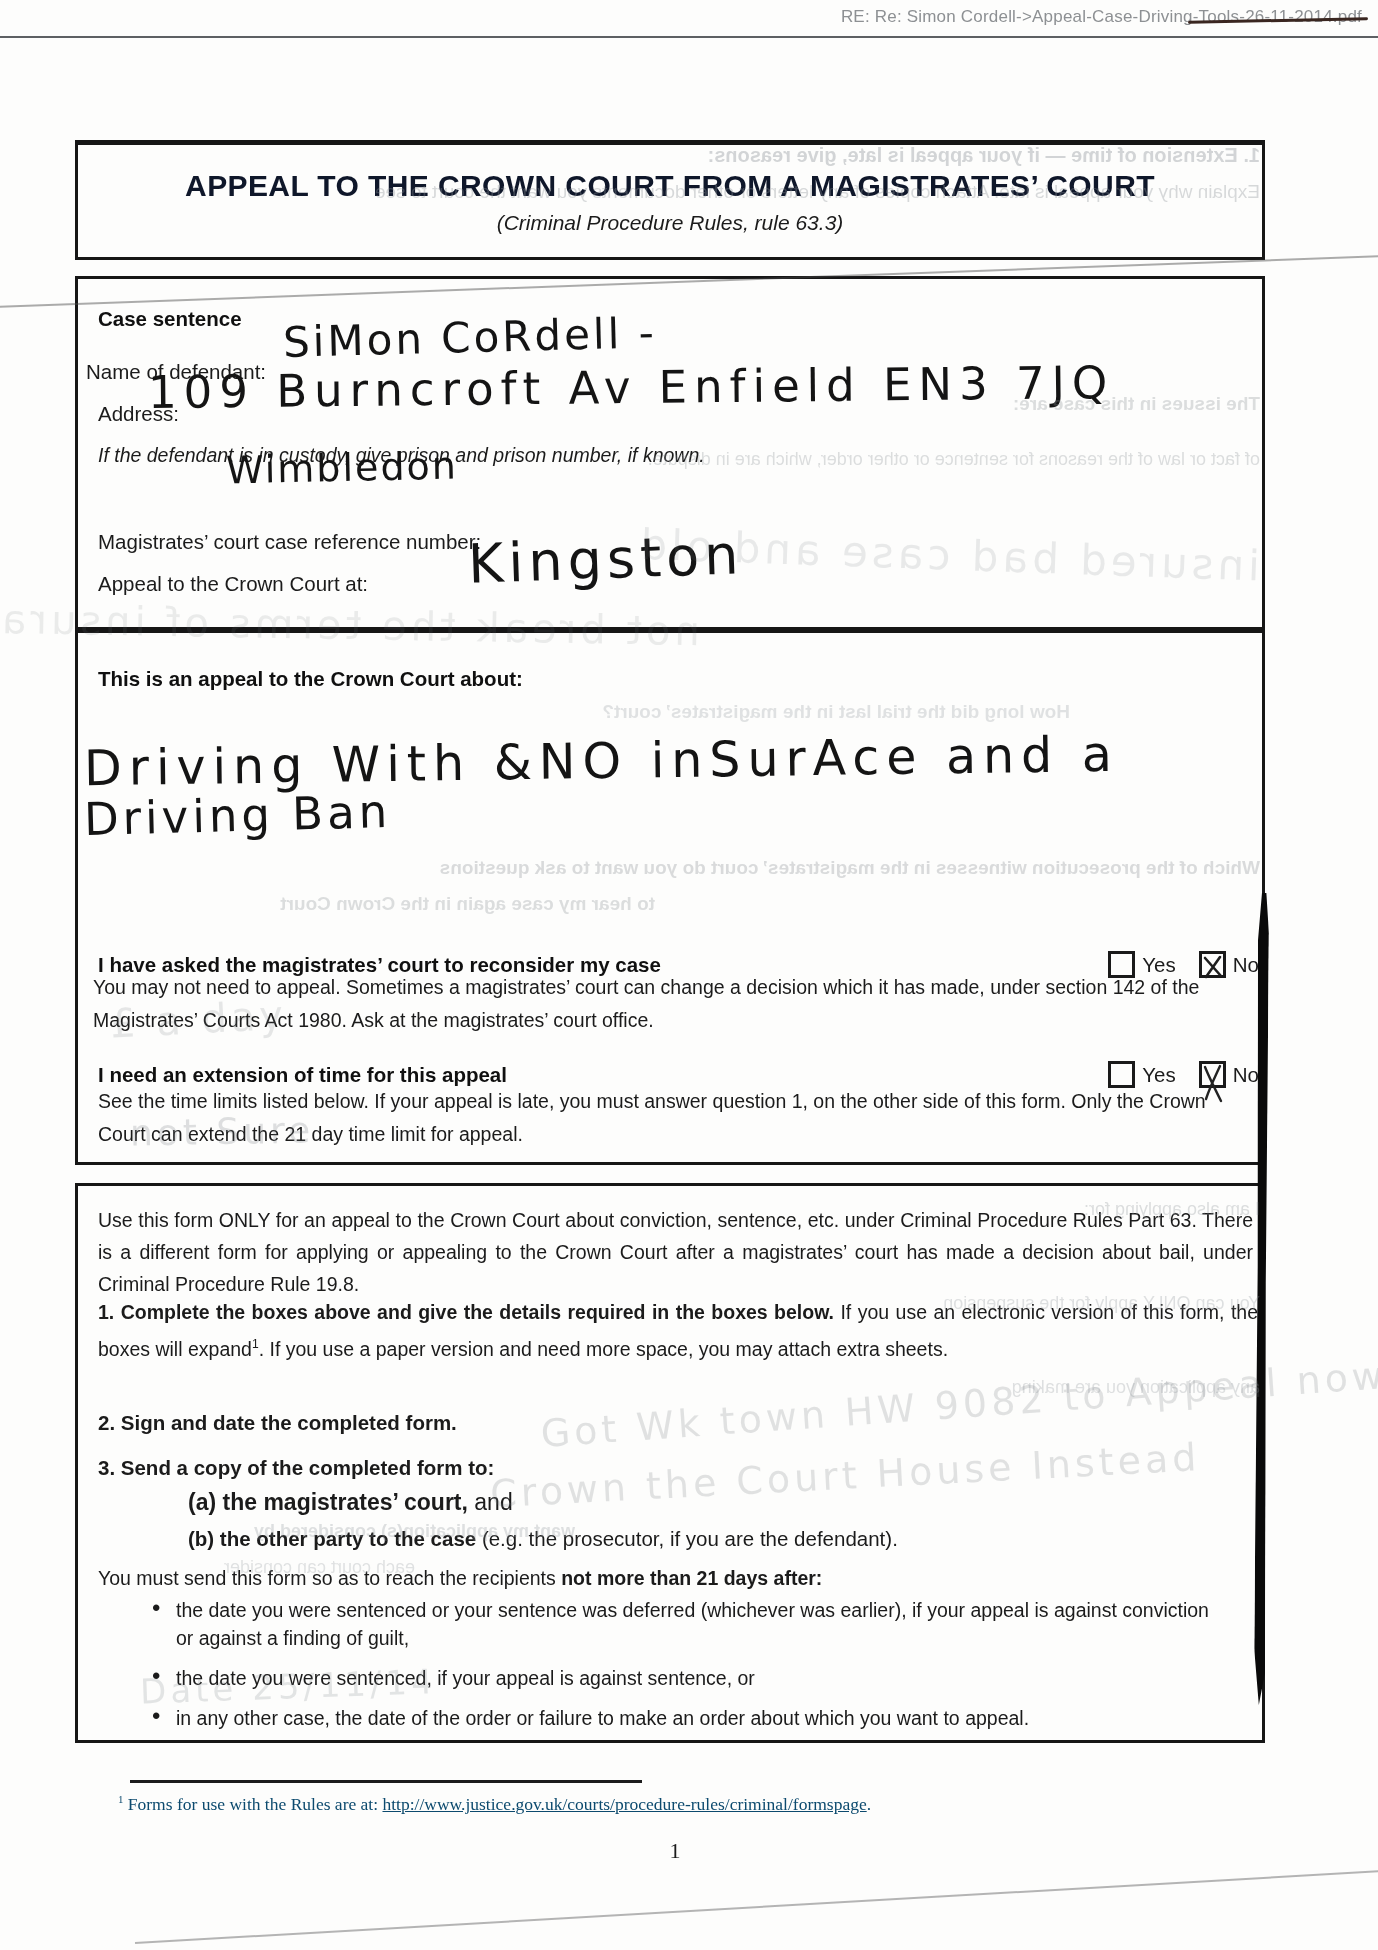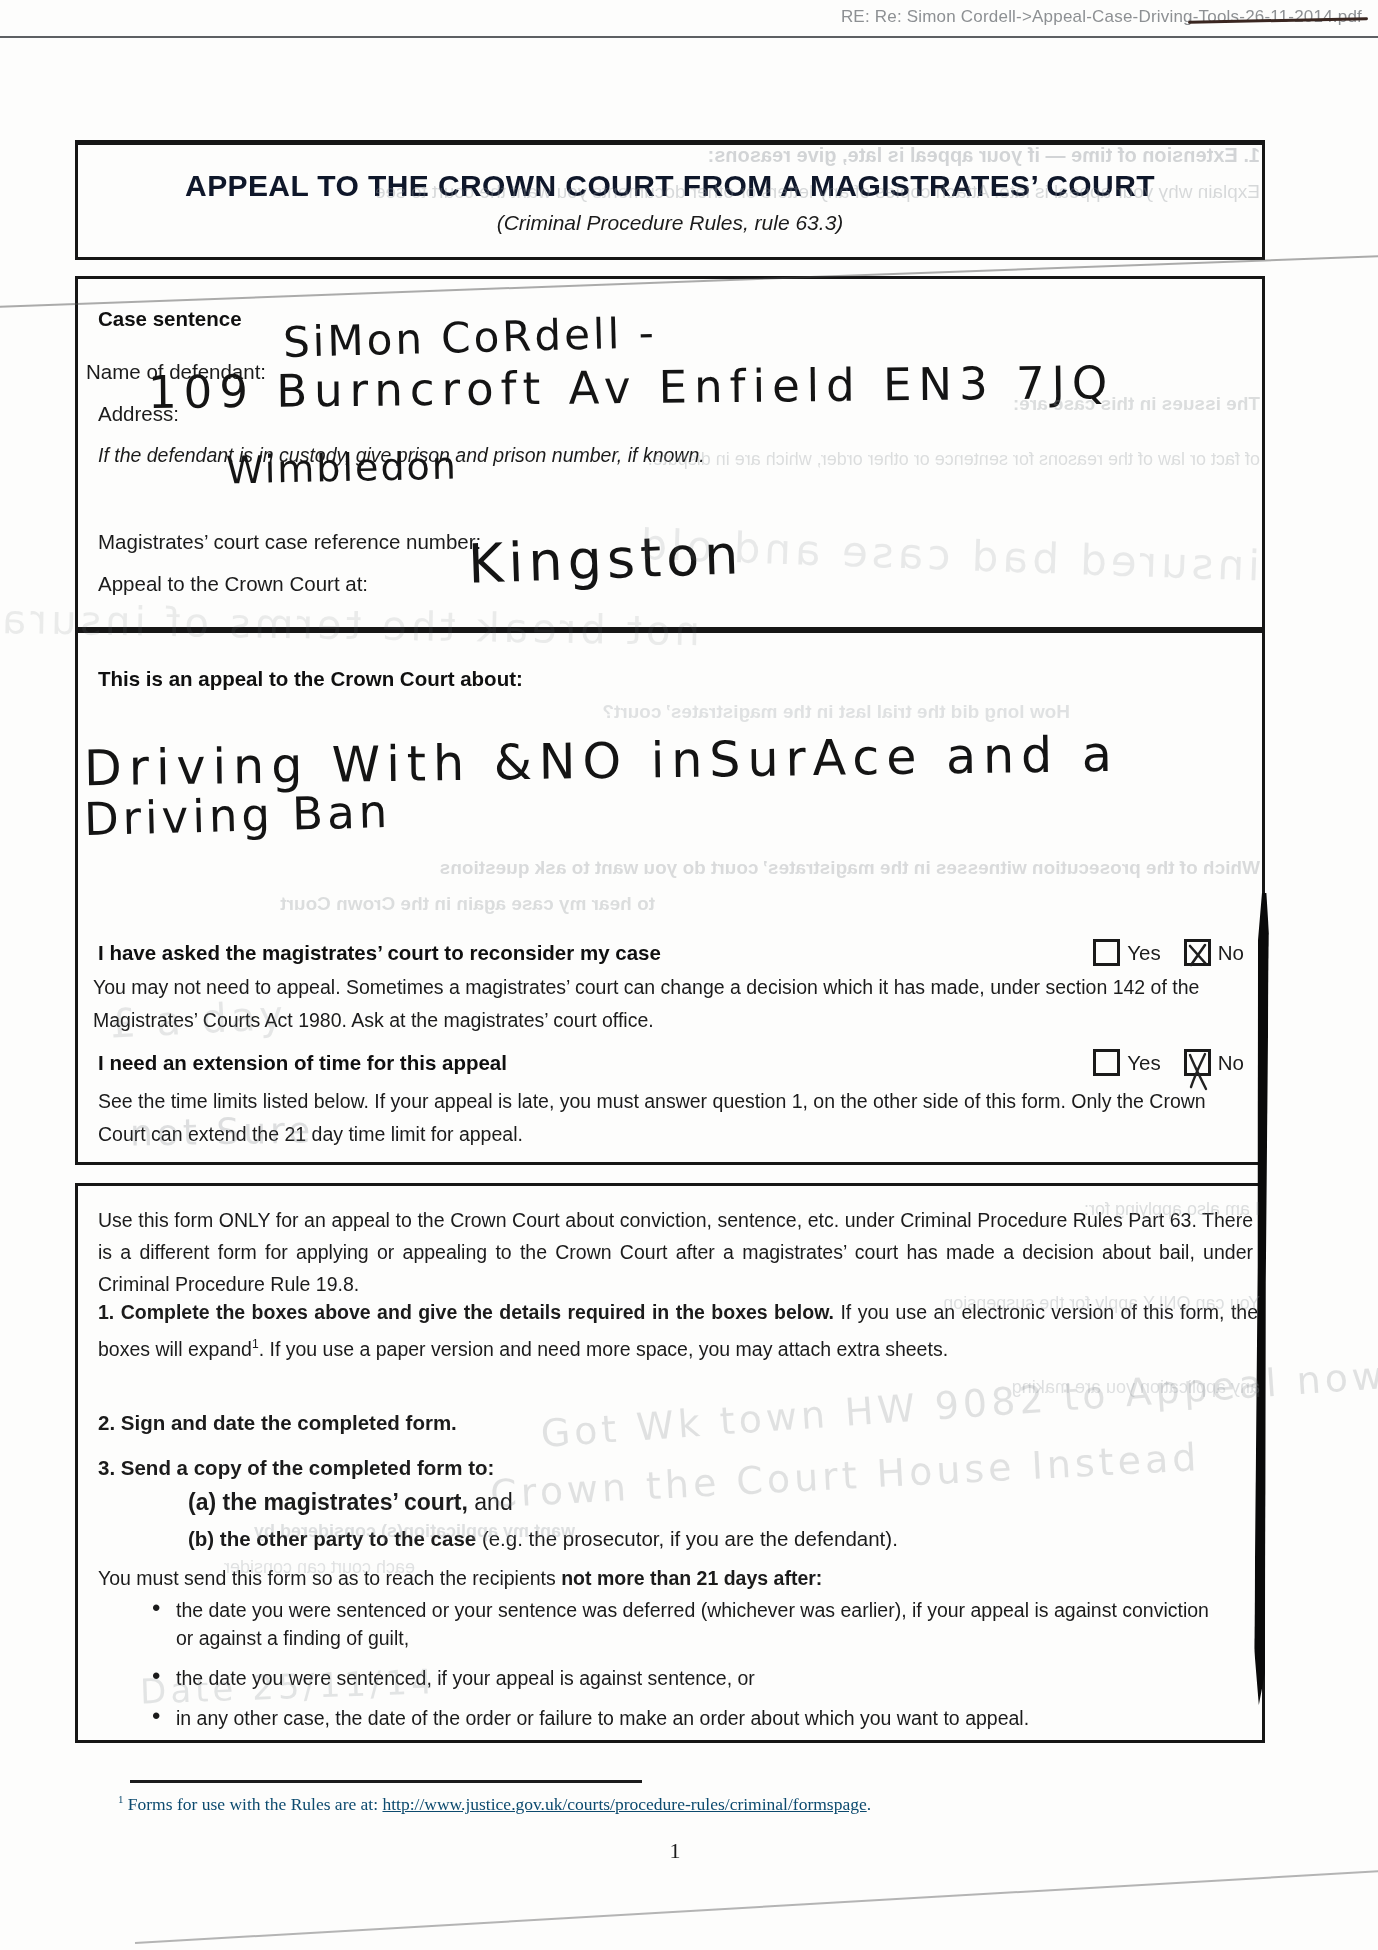--- a/index.html
+++ b/index.html
@@ -29,21 +29,21 @@
   .hw{position:absolute;font-family:"DejaVu Sans",sans-serif;color:#141414;white-space:nowrap;line-height:1;}
   .hw-name{left:205px;top:38px;font-size:42px;letter-spacing:3px;transform:rotate(-1.5deg);}
   .hw-addr{left:70px;top:86px;font-size:45px;letter-spacing:7px;transform:rotate(-0.6deg);}
   .hw-wim{left:148px;top:170px;font-size:38px;letter-spacing:2px;transform:rotate(-1.2deg);}
   .hw-king{left:390px;top:254px;font-size:54px;letter-spacing:5px;transform:rotate(-2deg);}
   .hw-d1{left:6px;top:104px;font-size:49px;letter-spacing:7px;transform:rotate(-0.8deg);}
   .hw-d2{left:6px;top:160px;font-size:45px;letter-spacing:4px;transform:rotate(-1.5deg);}
   
   .dotline{display:inline-block;width:238px;height:20px;border-bottom:3px dotted #2c2c2c;vertical-align:baseline;}
   
-  .qrow{position:absolute;left:20px;right:18px;display:flex;justify-content:space-between;align-items:flex-start;}
+  .qrow{position:absolute;left:20px;right:3px;display:flex;justify-content:space-between;align-items:flex-start;margin-top:12px;}
   .cbgroup{display:flex;align-items:center;gap:7px;margin-top:-2px;}
   .cblabel{font-size:20.5px;margin-right:16px;}
   .cb{position:relative;display:inline-block;width:27px;height:27px;}
   .cb .frame{position:absolute;inset:0;border:3px solid #1a1a1a;box-sizing:border-box;}
   .cb svg{position:absolute;left:0;top:0;display:none;overflow:visible;}
   .cb.checked svg{display:block;}
   
   .bullet{position:relative;padding-left:26px;width:1040px;font-size:19.5px;line-height:28px;margin-bottom:12px;}
   .bullet::before{content:"\2022";position:absolute;left:2px;top:-2px;font-size:24px;}
   

